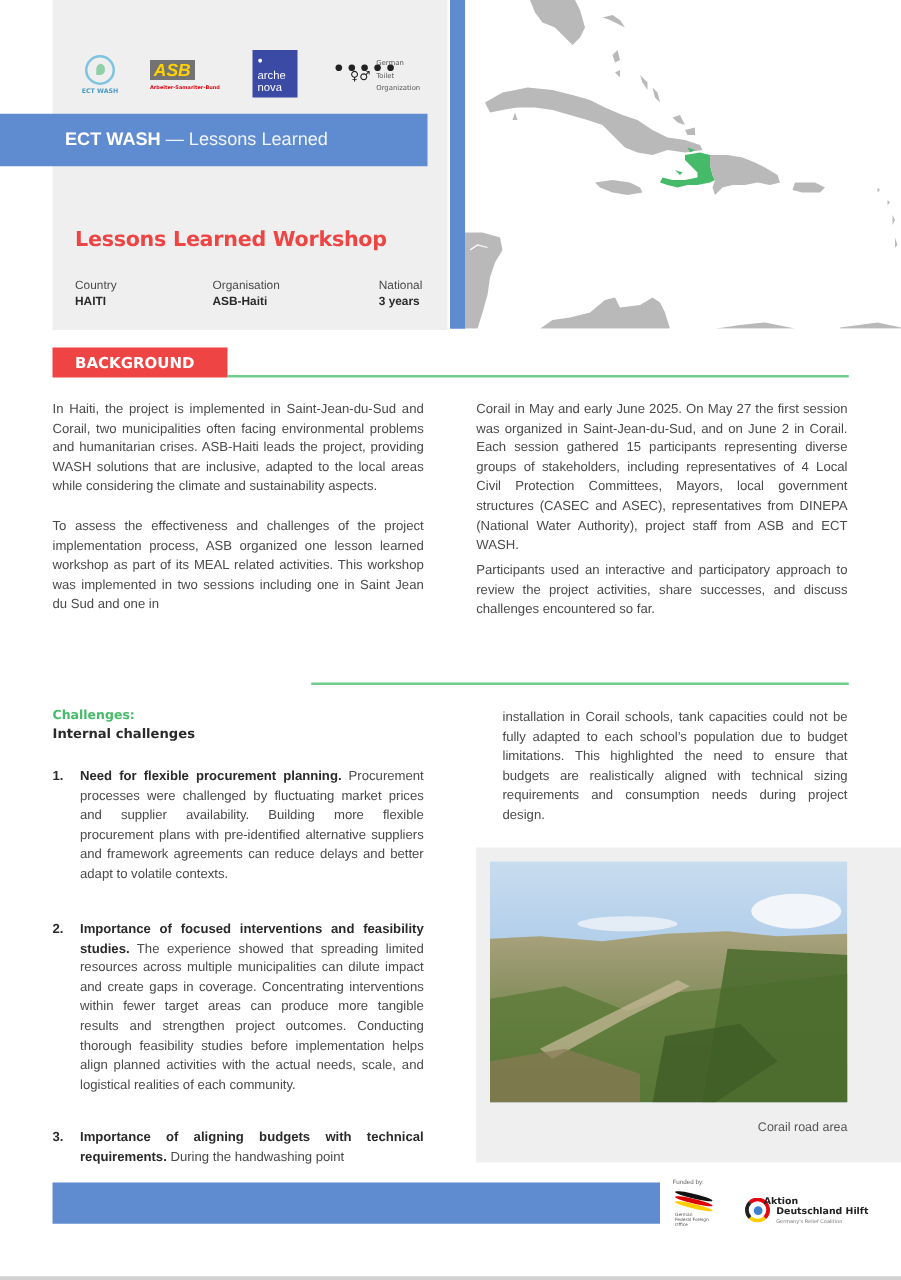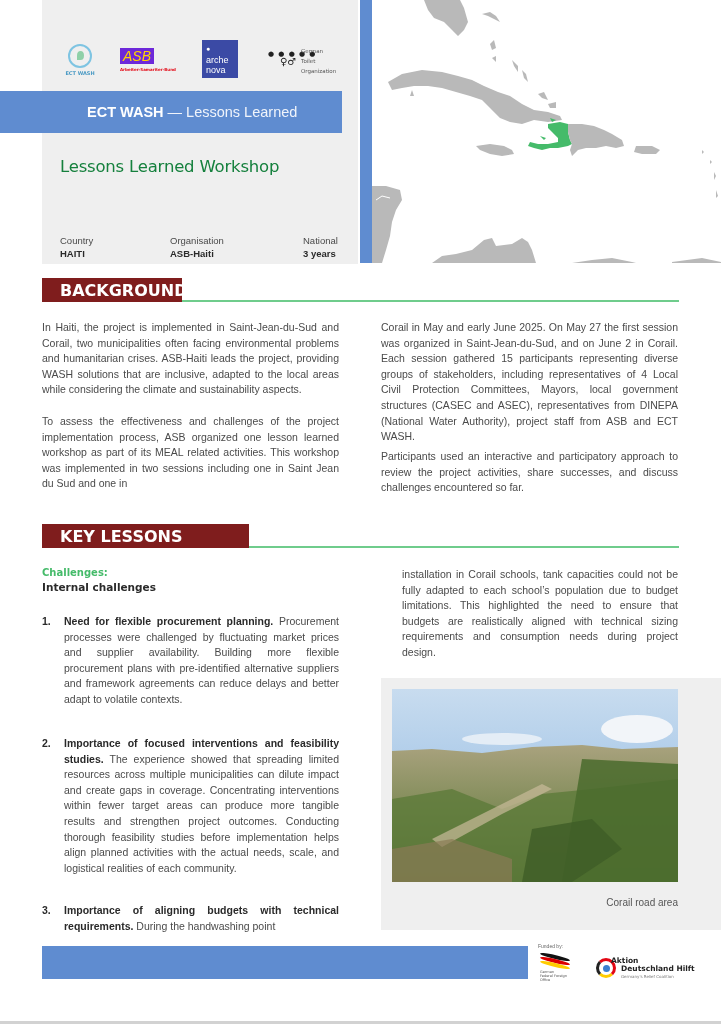--- a/index.html
+++ b/index.html
@@ -8,50 +8,50 @@
 
   
   .hdr-panel { position: absolute; left: 42px; top: 0; width: 316px; height: 264px; background: #efefef; }
   .logos { position: absolute; left: 42px; top: 40px; width: 316px; height: 44px; }
   .logo { position: absolute; }
   .logo-ect { left: 18px; top: 4px; width: 40px; height: 36px; text-align: center; }
   .logo-ect .ring { width: 24px; height: 24px; margin: 0 auto; border: 2px solid #7ec4e2; border-radius: 50%; position: relative; }
   .logo-ect .ring::after { content: ""; position: absolute; left: 7px; top: 5px; width: 7px; height: 9px; background: #8fd0a8; border-radius: 50% 50% 50% 0; }
   .logo-ect .t { font-size: 5px; color: #4a9ac4; font-weight: bold; margin-top: 2px; }
   .logo-asb { left: 78px; top: 6px; width: 60px; height: 34px; }
-  .logo-asb .box { display: inline-block; background: #6d28d9; color: #ffd200; font-weight: normal; font-style: italic; font-size: 14px; padding: 0 3px; line-height: 16px; font-family: "Liberation Sans", sans-serif; }
+  .logo-asb .box { display: inline-block; background: #737373; color: #ffd200; font-weight: bold; font-style: italic; font-size: 14px; padding: 0 3px; line-height: 16px; font-family: "Liberation Sans", sans-serif; }
   .logo-asb .sub { font-size: 4px; color: #e30613; font-weight: bold; margin-top: 2px; }
   .logo-arche { left: 160px; top: 0px; width: 36px; height: 38px; background: #3b4aa5; color: #ffffff; font-size: 9px; line-height: 10px; padding: 4px 3px 0 4px; font-family: "Liberation Sans", sans-serif; }
   .logo-arche .drop { font-size: 7px; display: block; margin-bottom: 1px; }
   .logo-gto { left: 226px; top: 6px; width: 80px; height: 30px; }
   .logo-gto .dots { position: absolute; left: 0; top: 4px; font-size: 7px; letter-spacing: 1px; color: #222; }
   .logo-gto .fig { position: absolute; left: 12px; top: 10px; font-size: 10px; color: #222; }
   .logo-gto .txt { position: absolute; left: 33px; top: 0; font-size: 5.5px; line-height: 10px; color: #555; }
 
-  .title-bar { position: absolute; left: 0; top: 91px; width: 342px; height: 42px; background: #5f8cd0; color: #ffffff; padding-left: 87px; line-height: 42px; font-size: 14.5px; font-family: "Liberation Sans", sans-serif; }
+  .title-bar { position: absolute; left: 0; top: 91px; width: 342px; height: 42px; background: #5f8cd0; color: #ffffff; padding-left: 52px; line-height: 42px; font-size: 14.5px; font-family: "Liberation Sans", sans-serif; }
   .title-bar .bold { font-weight: bold; }
   .title-bar .light { font-weight: normal; color: #f0f4fb; }
 
-  .ws-title { position: absolute; left: 60px; top: 157px; font-size: 16.5px; font-weight: normal; color: #15803d; font-family: "DejaVu Sans", sans-serif; letter-spacing: -0.2px; }
+  .ws-title { position: absolute; left: 60px; top: 182px; font-size: 16.5px; font-weight: bold; color: #ef4444; font-family: "DejaVu Sans", sans-serif; letter-spacing: -0.2px; }
   .meta { position: absolute; top: 222px; font-size: 9.5px; line-height: 13px; font-family: "Liberation Sans", sans-serif; }
-  .meta .lbl { color: #4a4a4a; margin-top: 12px; }
+  .meta .lbl { color: #4a4a4a; }
   .meta .val { color: #2a2a2a; font-weight: bold; }
   .meta-country { left: 60px; }
   .meta-org { left: 170px; }
   .meta-dur { left: 303px; }
 
   .vbar { position: absolute; left: 360px; top: 0; width: 12px; height: 263px; background: #5f8cd0; }
 
   
   .map { position: absolute; left: 372px; top: 0; width: 349px; height: 263px; background: #ffffff; overflow: hidden; }
   .map svg { width: 349px; height: 263px; display: block; }
 
   
   .sec { position: absolute; left: 42px; height: 24px; }
-  .sec .tab { position: absolute; left: 0; top: 0; height: 24px; background: #7f1d1d; color: #ffffff; font-weight: bold; font-size: 16px; line-height: 25px; padding-left: 18px; font-family: "DejaVu Sans", sans-serif; }
+  .sec .tab { position: absolute; left: 0; top: 0; height: 24px; background: #ef4444; color: #ffffff; font-weight: bold; font-size: 12px; line-height: 25px; padding-left: 18px; font-family: "DejaVu Sans", sans-serif; }
   .sec .line { position: absolute; height: 2px; background: #6fcc8c; bottom: 0; }
   .sec-bg { top: 278px; width: 637px; }
   .sec-bg .tab { width: 140px; }
   .sec-bg .line { left: 140px; right: 0; }
   .sec-key { top: 524px; width: 637px; }
   .sec-key .tab { width: 207px; }
   .sec-key .line { left: 207px; right: 0; }
 
   
   .para { position: absolute; font-size: 10.5px; line-height: 15.6px; color: #4a4a4a; text-align: justify; font-family: "Liberation Sans", sans-serif; }
@@ -182,21 +182,20 @@
   <div class="tab">BACKGROUND</div>
   <div class="line"></div>
 </div>
 
 <div class="para col-l" style="top:320px;">In Haiti, the project is implemented in Saint-Jean-du-Sud and Corail, two municipalities often facing environmental problems and humanitarian crises. ASB-Haiti leads the project, providing WASH solutions that are inclusive, adapted to the local areas while considering the climate and sustainability aspects.</div>
 <div class="para col-l" style="top:414px;">To assess the effectiveness and challenges of the project implementation process, ASB organized one lesson learned workshop as part of its MEAL related activities. This workshop was implemented in two sessions including one in Saint Jean du Sud and one in</div>
 <div class="para col-r" style="top:320px;">Corail in May and early June 2025. On May 27 the first session was organized in Saint-Jean-du-Sud, and on June 2 in Corail. Each session gathered 15 participants representing diverse groups of stakeholders, including representatives of 4 Local Civil Protection Committees, Mayors, local government structures (CASEC and ASEC), representatives from DINEPA (National Water Authority), project staff from ASB and ECT WASH.</div>
 <div class="para col-r" style="top:449px;">Participants used an interactive and participatory approach to review the project activities, share successes, and discuss challenges encountered so far.</div>
 
 <div class="sec sec-key">
-  <div class="tab">KEY LESSONS LEARNED</div>
   <div class="line"></div>
 </div>
 
 <div class="challenges">Challenges:</div>
 <div class="internal">Internal challenges</div>
 
 <div class="item" style="top:614px;">
   <span class="num">1.</span>
   <div class="body"><span class="head">Need for flexible procurement planning.</span><span> Procurement processes were challenged by fluctuating market prices and supplier availability. Building more flexible procurement plans with pre-identified alternative suppliers and framework agreements can reduce delays and better adapt to volatile contexts.</span></div>
 </div>

